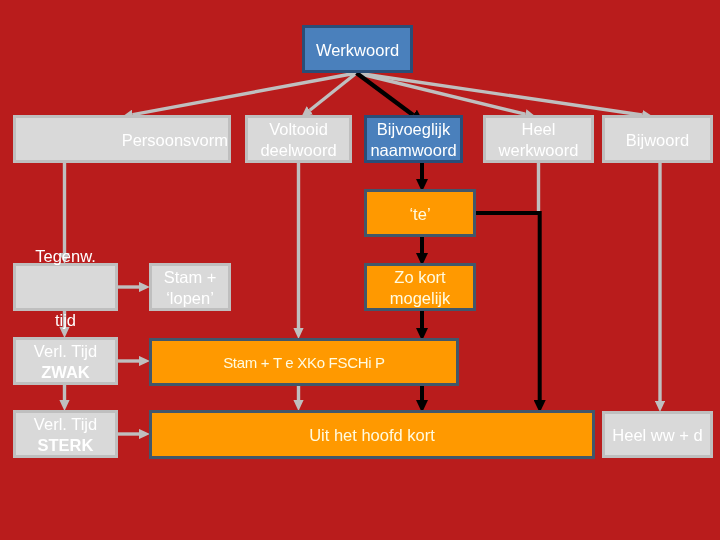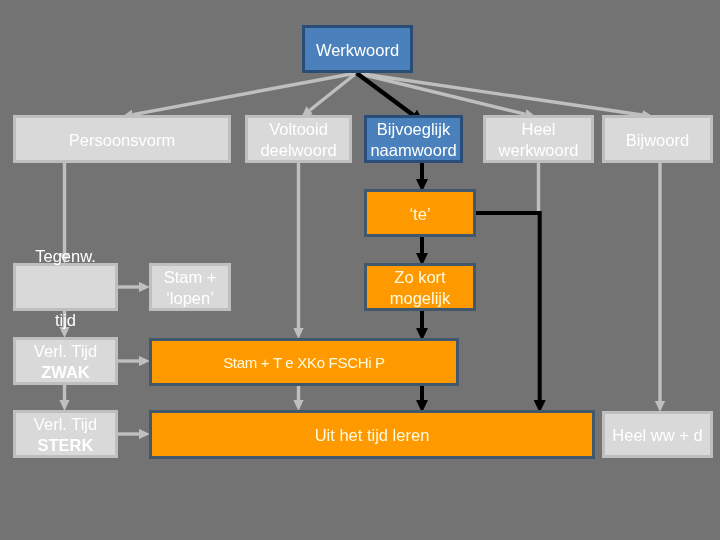--- a/index.html
+++ b/index.html
@@ -1,18 +1,18 @@
 <!DOCTYPE html>
 <html><head>
 <meta charset="utf-8">
 <style>
   html,body{margin:0;padding:0;}
   body{width:720px;height:540px;background:#ffffff;
        font-family:"Liberation Sans",sans-serif;overflow:hidden;}
-  #stage{position:relative;width:720px;height:540px;background:#737373;}
+  #stage{position:relative;width:720px;height:540px;background:#b91c1c;}
   #wires{position:absolute;left:0;top:0;width:720px;height:540px;z-index:2;}
   .box{position:absolute;box-sizing:border-box;display:flex;
        flex-direction:column;align-items:center;justify-content:center;
        text-align:center;color:#ffffff;z-index:5;padding-top:2px;
        font-size:16.5px;}
   .grey{background:#d9d9d9;border:3px solid #bfbfbf;}
   .blue{background:#4a80bc;border:3px solid #2a4d77;}
   .orange{background:#ff9900;border:3px solid #41576b;color:#fffbe0;}
   .ln{display:block;white-space:nowrap;line-height:21px;}
   .bold{font-weight:bold;}
@@ -59,21 +59,21 @@
     <path d="M422,311 L422,328" marker-end="url(#ahK)"></path>
     <path d="M422,384 L422,400" marker-end="url(#ahK)"></path>
     <path d="M476,213 L539.7,213 L539.7,400" marker-end="url(#ahK)"></path>
   </g>
 </svg>
 
 <div class="box blue" style="left: 302px; top: 25px; width: 111px; height: 48px;">
   <span class="ln">Werkwoord</span>
 </div>
 
-<div class="box grey" style="left: 13px; top: 115px; width: 218px; height: 48px;">
+<div class="box grey" style="left: 13px; top: 115px; width: 218px; height: 48px; align-items: flex-end;">
   <span class="ln">Persoonsvorm</span>
 </div>
 
 <div class="box grey" style="left: 245px; top: 115px; width: 107px; height: 48px;">
   <span class="ln">Voltooid</span>
   <span class="ln">deelwoord</span>
 </div>
 
 <div class="box blue" style="left: 364px; top: 115px; width: 99px; height: 48px;">
   <span class="ln">Bijvoeglijk</span>
@@ -116,20 +116,20 @@
 <div class="box orange tight" style="left: 149px; top: 338px; width: 310px; height: 48px;">
   <span class="ln">Stam + T e XKo FSCHi P</span>
 </div>
 
 <div class="box grey" style="left: 13px; top: 410px; width: 105px; height: 48px;">
   <span class="ln">Verl. Tijd</span>
   <span class="ln bold">STERK</span>
 </div>
 
 <div class="box orange" style="left: 149px; top: 410px; width: 446px; height: 49px;">
-  <span class="ln">Uit het tijd leren</span>
+  <span class="ln">Uit het hoofd kort</span>
 </div>
 
 <div class="box grey" style="left: 602px; top: 411px; width: 111px; height: 47px;">
   <span class="ln">Heel ww + d</span>
 </div>
 
 </div>
 
 </body></html>

